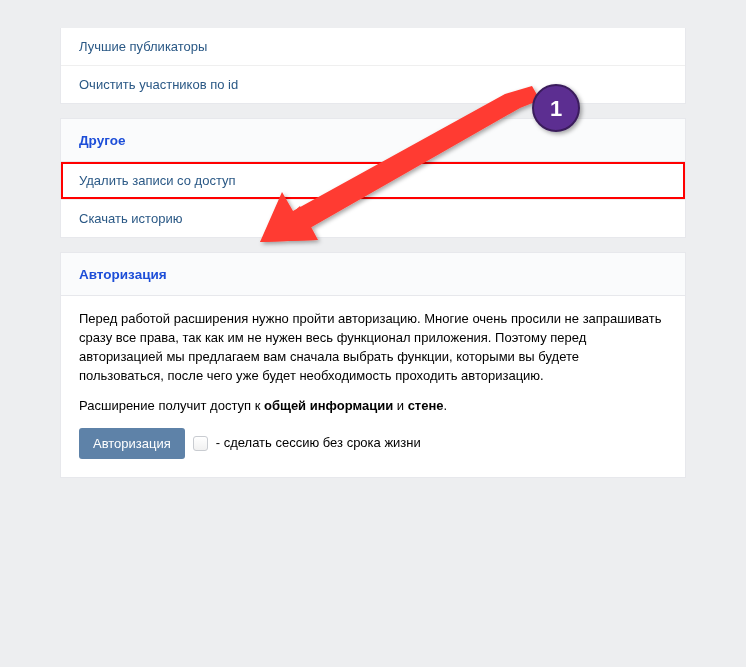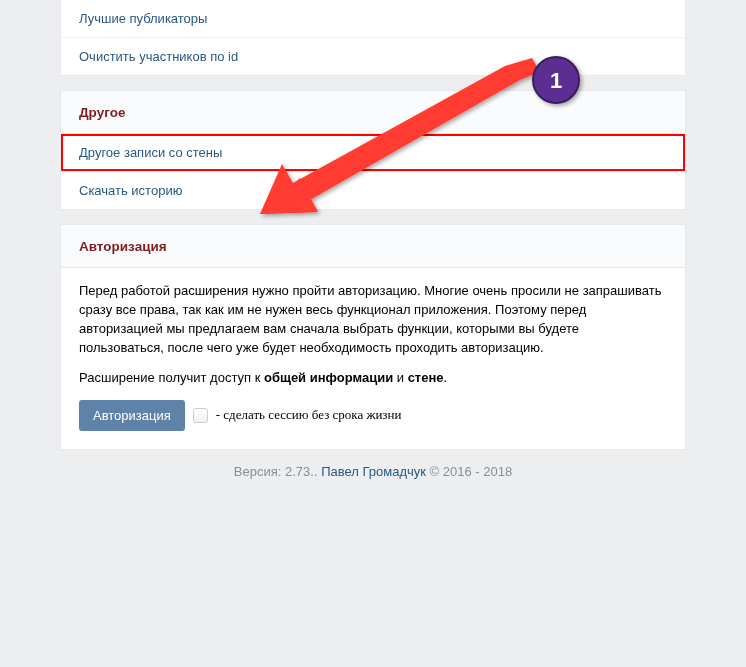--- a/index.html
+++ b/index.html
@@ -10,20 +10,21 @@
     font-family: -apple-system, BlinkMacSystemFont, "Segoe UI", Arial, sans-serif;
     font-size: 13px;
     color: #000;
   }
   .stage {
     width: 746px;
     height: 487px;
     position: relative;
     overflow: hidden;
     background: #edeef0;
+    margin-top: 28px;
   }
 
   .panel {
     background: #fff;
     border: 1px solid #e7e8ec;
     border-top: none;
     margin: 0 60px 14px 60px;
   }
   .panel.first { border-top: 1px solid #e7e8ec; }
   .panel.topcut { border-top: none; }
@@ -35,21 +36,21 @@
     border-top: 1px solid #efefef;
     cursor: pointer;
   }
   .list-item:first-child { border-top: none; }
   .list-item.highlight {
     box-shadow: 0 0 0 2px #ff0000 inset;
   }
 
   .section-header {
     padding: 14px 18px 13px 18px;
-    color: #7f1d1d;
+    color: #1d4ed8;
     font-weight: 600;
     font-size: 13.5px;
     border-bottom: 1px solid #e7e8ec;
     background: #fafbfc;
   }
 
   .auth-body {
     padding: 14px 18px 18px 18px;
     color: #000;
     font-size: 13px;
@@ -67,21 +68,21 @@
     font-size: 13px;
     border-radius: 3px;
     cursor: pointer;
   }
   .checkbox {
     width: 15px; height: 15px;
     border: 1px solid #c9ccd1;
     border-radius: 3px;
     background: linear-gradient(#fff,#f1f1f1);
   }
-  .after-check { color: #000; font-family: Liberation Serif, serif; }
+  .after-check { color: #000; }
 
   .footer {
     text-align: center;
     color: #8a8e94;
     font-size: 13px;
     margin-top: 6px;
   }
   .footer a { color: #2a5885; text-decoration: none; }
 
   
@@ -113,43 +114,40 @@
 <div class="stage">
 
   <div class="panel topcut" id="top-panel">
       <div class="list-item">Лучшие публикаторы</div>
       <div class="list-item">Очистить участников по id</div>
     </div>
 
   <div class="panel first">
     <div class="section-header">Другое</div>
     <div id="other-list">
-        <div class="list-item highlight">Другое записи со стены</div>
+        <div class="list-item highlight">Удалить записи со доступ</div>
         <div class="list-item">Скачать историю</div>
       </div>
   </div>
 
   <div class="panel first">
     <div class="section-header">Авторизация</div>
     <div class="auth-body">
       <p>Перед работой расширения нужно пройти авторизацию. Многие очень просили не запрашивать сразу все права, так как им не нужен весь функционал приложения. Поэтому перед авторизацией мы предлагаем вам сначала выбрать функции, которыми вы будете пользоваться, после чего уже будет необходимость проходить авторизацию.</p>
       <p>
         <span>Расширение получит доступ к </span><b>общей информации</b><span> и </span><b>стене</b><span>.</span>
       </p>
       <div class="auth-row">
         <button class="btn">Авторизация</button>
         <span class="checkbox"></span>
         <span class="after-check">- сделать сессию без срока жизни</span>
       </div>
     </div>
   </div>
 
-  <div class="footer">
-    <span>Версия: 2.73.. </span><a href="#">Павел Громадчук</a><span> © 2016 - 2018</span>
-  </div>
 
   <svg class="overlay" width="746" height="667">
     <defs>
       <filter id="ds" x="-20%" y="-20%" width="150%" height="150%">
         <feDropShadow dx="2" dy="2" stdDeviation="2" flood-color="#000" flood-opacity="0.35"></feDropShadow>
       </filter>
     </defs>
 
     <g filter="url(#ds)">
       <polygon fill="#ff3b30" points="532,58 540,72 520,80 310,200 316,212 260,214 282,164 293,183 505,66"></polygon>

